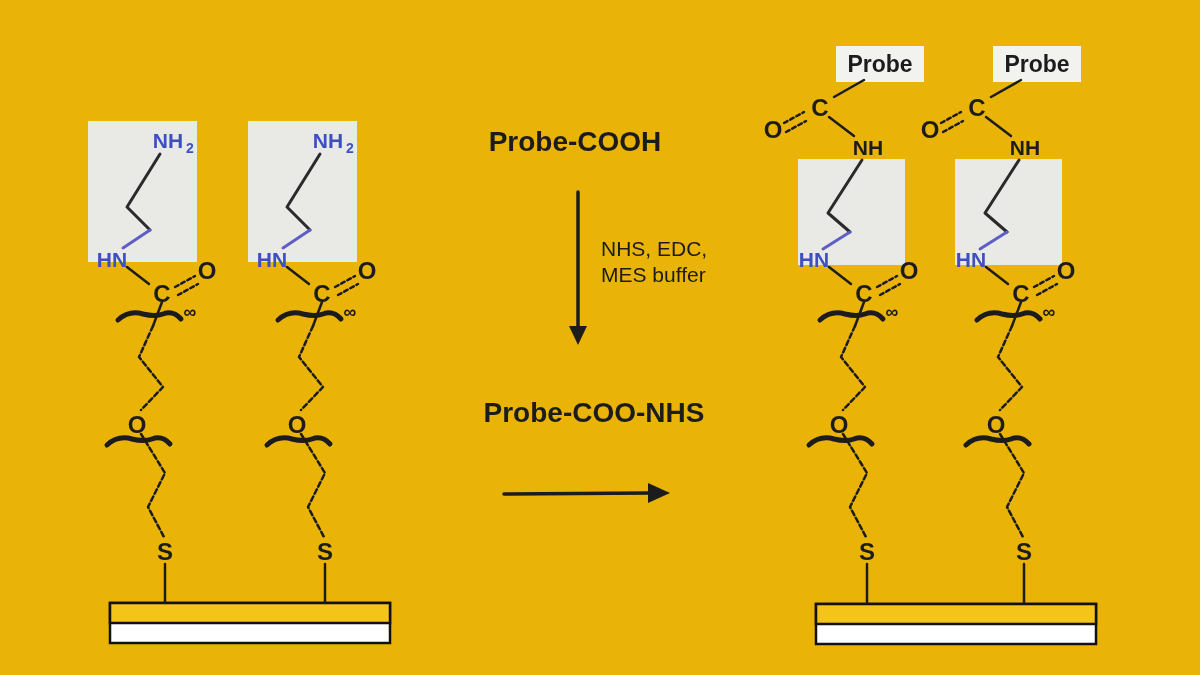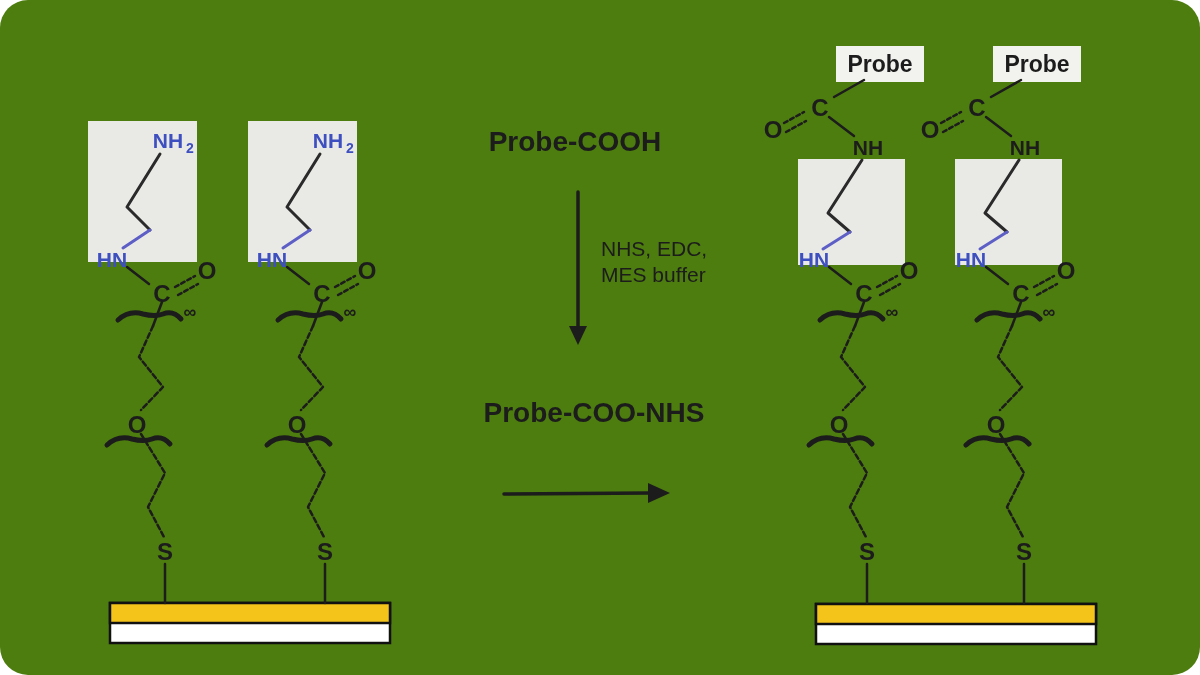--- a/index.html
+++ b/index.html
@@ -3,21 +3,21 @@
 <meta charset="utf-8">
 <style>
   :root{
     --amine-blue:#3e50c0;
     --highlight-gray:#e9e9e5;
     --probe-gray:#f2f2ee;
     --gold:#f5c41b;
     --ink:#1c1c1c;
   }
   html,body{margin:0;padding:0;background:#ffffff;}
-  .canvas{width:1200px;height:675px;background:#4d7c0f;position:relative;overflow:hidden;border-radius:28px;}
+  .canvas{width:1200px;height:675px;background:#eab308;position:relative;overflow:hidden;}
   svg{display:block;}
   text{font-family:"Liberation Sans","DejaVu Sans",sans-serif;dominant-baseline:central;fill:var(--ink);}
   .atom{font-size:24px;font-weight:bold;text-anchor:middle;}
   .atom-blue{font-size:21px;font-weight:bold;text-anchor:middle;fill:var(--amine-blue);}
   .sub{font-size:14px;font-weight:bold;text-anchor:middle;fill:var(--amine-blue);}
   .amide-nh{font-size:21px;font-weight:bold;text-anchor:middle;}
   .inf{font-size:18px;font-weight:bold;text-anchor:middle;}
   .probe{font-size:23px;font-weight:600;text-anchor:middle;}
   .rxn{font-size:28px;font-weight:bold;text-anchor:middle;}
   .cond{font-size:21px;text-anchor:start;}

